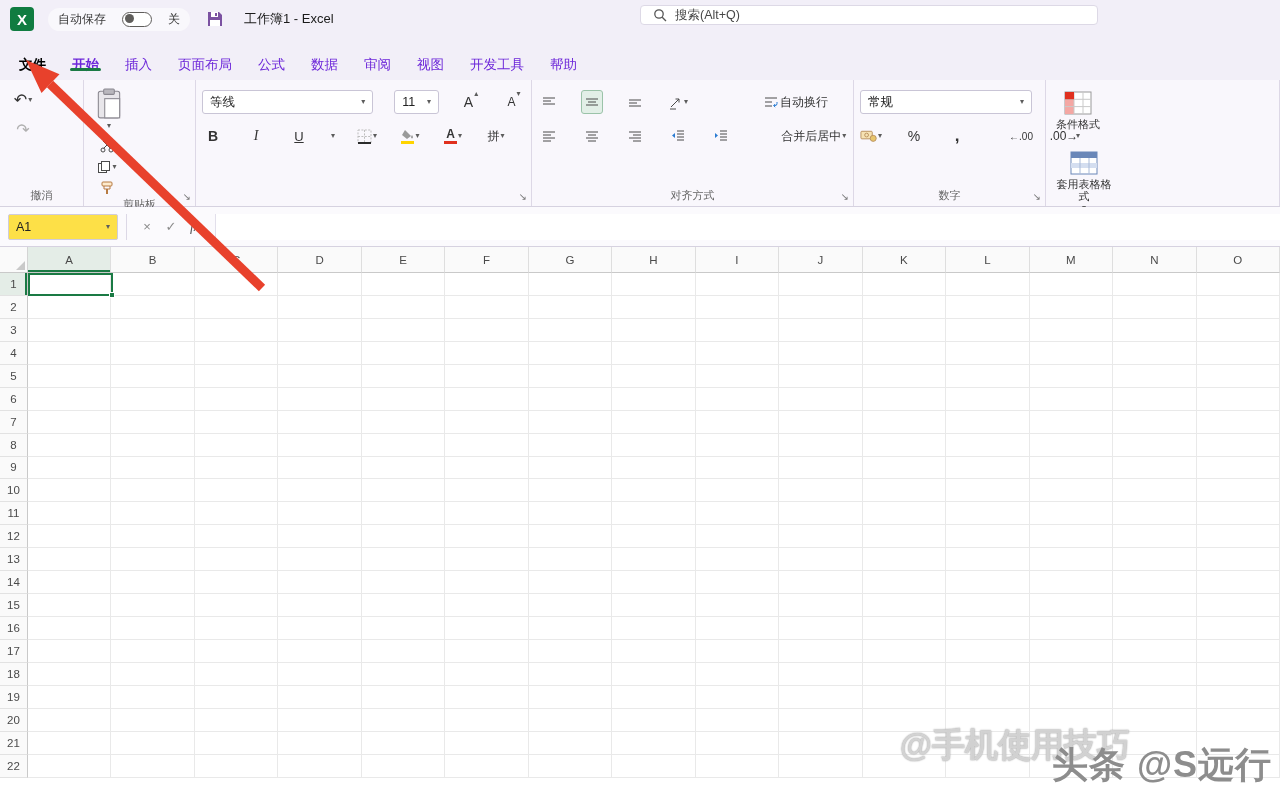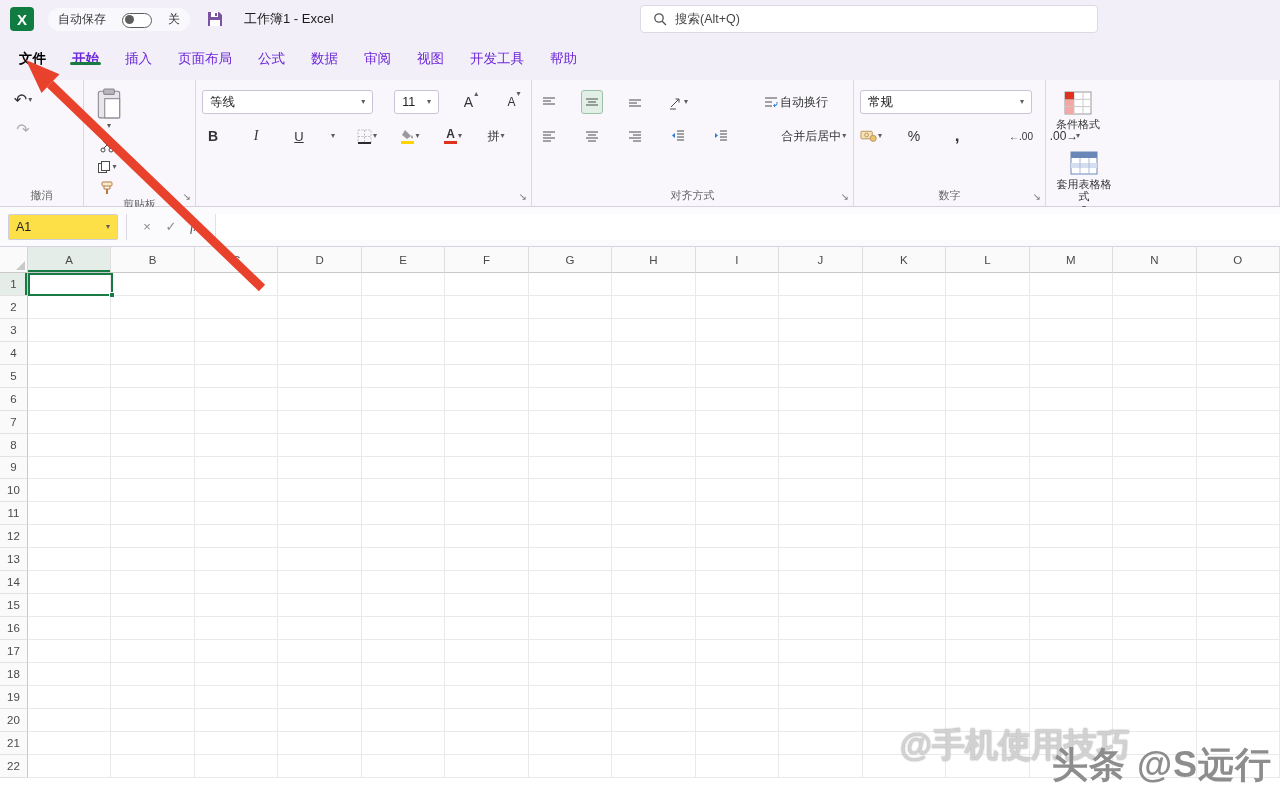--- a/index.html
+++ b/index.html
@@ -2,29 +2,29 @@
 <html><head>
 <meta charset="utf-8">
 <style>
 *{box-sizing:border-box;margin:0;padding:0}
 html,body{width:1280px;height:800px;overflow:hidden}
 body{font-family:"Liberation Sans",sans-serif;background:#fff;position:relative;color:#333}
 
 
 .titlebar{position:absolute;top:0;left:0;right:0;height:38px;background:#f2eff8;display:flex;align-items:center;padding-left:10px}
 .xlogo{width:24px;height:24px;border-radius:4px;background:#107c41;color:#fff;font-weight:bold;font-size:15px;display:flex;align-items:center;justify-content:center}
-.autosave{display:flex;align-items:flex-end;gap:16px;margin-left:14px;background:rgba(255,255,255,.55);border-radius:13px;padding:3px 10px;font-size:12px;color:#3b3b3b}
+.autosave{display:flex;align-items:center;gap:16px;margin-left:14px;background:rgba(255,255,255,.55);border-radius:13px;padding:3px 10px;font-size:12px;color:#3b3b3b}
 .toggle{width:30px;height:15px;border:1.5px solid #5f5d5b;border-radius:9px;background:#fff;position:relative;display:inline-block}
 .toggle .knob{position:absolute;left:2px;top:1.5px;width:9px;height:9px;border-radius:50%;background:#5f5d5b}
 .savebtn{margin-left:16px;display:flex;align-items:center}
 .doctitle{margin-left:20px;font-size:13px;color:#1b1b1b}
-.searchbox{position:absolute;left:640px;top:5px;width:458px;height:28px;background:#fff;border:1px solid #ddd9e6;border-radius:4px;display:flex;align-items:center;padding-left:12px;gap:8px;font-size:12.5px;color:#474747}
-
-
-.tabrow{position:absolute;top:38px;left:0;right:0;height:42px;background:#f2eff8;display:flex;align-items:flex-start;padding:0 6px}
+.searchbox{position:absolute;left:640px;top:5px;width:458px;height:20px;background:#fff;border:1px solid #ddd9e6;border-radius:4px;display:flex;align-items:center;padding-left:12px;gap:8px;font-size:12.5px;color:#474747}
+
+
+.tabrow{position:absolute;top:38px;left:0;right:0;height:42px;background:#f2eff8;display:flex;align-items:center;padding:0 6px}
 .tab{padding:12px 13px 0;font-size:13.5px;color:#6d28d9;position:relative;white-space:nowrap}
 .tab.file{font-weight:700;color:#000}
 .tab.active{font-weight:700}
 .tab.active::after{content:"";position:absolute;left:11px;right:11px;bottom:3px;height:3px;border-radius:2px;background:#1a7a44}
 
 
 .ribbon{position:absolute;top:80px;left:0;right:0;height:127px;background:#f9f7fc;border-bottom:1px solid #d6d2e0;display:flex}
 .group{display:flex;flex-direction:column;border-right:1px solid #ddd8e6;position:relative;padding:8px 6px 2px}
 .group .body{flex:1;display:flex;flex-direction:column;justify-content:flex-start;gap:6px}
 .glabel{height:17px;font-size:11px;color:#636363;text-align:center;line-height:17px}

